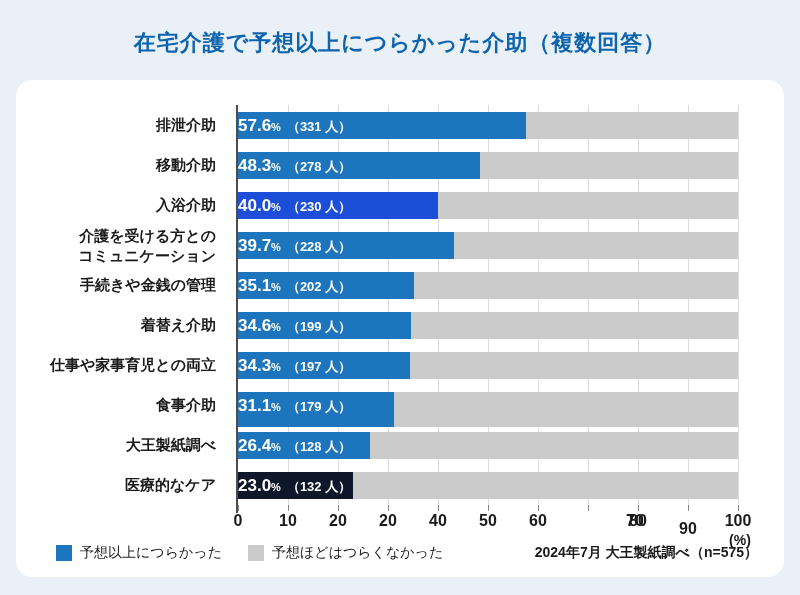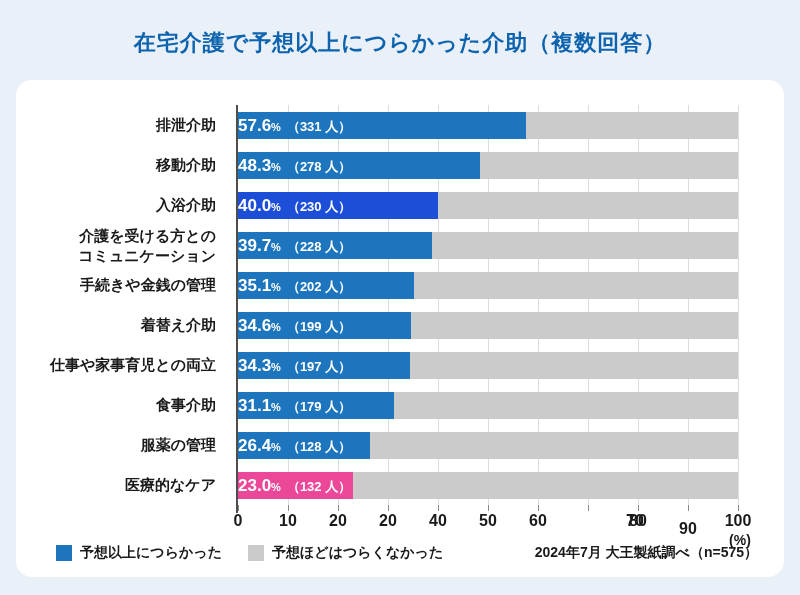--- a/index.html
+++ b/index.html
@@ -102,21 +102,21 @@
   
   .legend {
     position: absolute;
     left: 40px; bottom: 15px;
     display: flex;
     align-items: center;
     gap: 26px;
   }
   .legend-item { display: flex; align-items: center; gap: 8px; }
   .legend-swatch { width: 16px; height: 16px; }
-  .legend-label { font-size: 14px; font-weight: 700; color: #1a1a1a; }
+  .legend-label { font-size: 14px; font-weight: 400; color: #1a1a1a; }
   .source {
     position: absolute;
     right: 26px; bottom: 15px;
     font-size: 14px;
     font-weight: 600;
     color: #1a1a1a;
     text-align: center;
   }
 </style>
 </head>
@@ -128,21 +128,21 @@
   <div class="labels">
       <div class="cat-label" style="top: 20px;">排泄介助</div>
       <div class="cat-label" style="top: 60px;">移動介助</div>
       <div class="cat-label" style="top: 100px;">入浴介助</div>
       <div class="cat-label" style="top: 140px;">介護を受ける方との
 コミュニケーション</div>
       <div class="cat-label" style="top: 180px;">手続きや金銭の管理</div>
       <div class="cat-label" style="top: 220px;">着替え介助</div>
       <div class="cat-label" style="top: 260px;">仕事や家事育児との両立</div>
       <div class="cat-label" style="top: 300px;">食事介助</div>
-      <div class="cat-label" style="top: 340px;">服薬の管理</div>
+      <div class="cat-label" style="top: 340px;">大王製紙調べ</div>
       <div class="cat-label" style="top: 380px;">医療的なケア</div>
     </div>
 
   <div class="plot">
     <div class="axis-line"></div>
   <div class="gridline" style="left: 50px;"></div>
       <div class="gridline" style="left: 100px;"></div>
       <div class="gridline" style="left: 150px;"></div>
       <div class="gridline" style="left: 200px;"></div>
       <div class="gridline" style="left: 250px;"></div>
@@ -170,21 +170,21 @@
       <div class="bar-row" style="top: 86.5px; height: 27px;">
     <div class="track" style="background: rgb(203, 203, 203);"></div>
     <div class="bar" style="width: 200px; background: #1d4ed8;">
       <span class="bar-value">40.0</span>
       <span class="bar-pct">%</span>
       <span class="bar-count">（230 人）</span>
     </div>
   </div>
       <div class="bar-row" style="top: 126.5px; height: 27px;">
     <div class="track" style="background: rgb(203, 203, 203);"></div>
-    <div class="bar" style="width: 194px; background: rgb(29, 118, 189);">
+    <div class="bar" style="width: 216px; background: rgb(29, 118, 189);">
       <span class="bar-value">39.7</span>
       <span class="bar-pct">%</span>
       <span class="bar-count">（228 人）</span>
     </div>
   </div>
       <div class="bar-row" style="top: 166.5px; height: 27px;">
     <div class="track" style="background: rgb(203, 203, 203);"></div>
     <div class="bar" style="width: 175.5px; background: rgb(29, 118, 189);">
       <span class="bar-value">35.1</span>
       <span class="bar-pct">%</span>
@@ -200,39 +200,39 @@
     </div>
   </div>
       <div class="bar-row" style="top: 246.5px; height: 27px;">
     <div class="track" style="background: rgb(203, 203, 203);"></div>
     <div class="bar" style="width: 171.5px; background: rgb(29, 118, 189);">
       <span class="bar-value">34.3</span>
       <span class="bar-pct">%</span>
       <span class="bar-count">（197 人）</span>
     </div>
   </div>
-      <div class="bar-row" style="top: 286.5px; height: 27px; text-decoration: underline;">
+      <div class="bar-row" style="top: 286.5px; height: 35px; text-decoration: underline;">
     <div class="track" style="background: rgb(203, 203, 203);"></div>
     <div class="bar" style="width: 155.5px; background: rgb(29, 118, 189);">
       <span class="bar-value">31.1</span>
       <span class="bar-pct">%</span>
       <span class="bar-count">（179 人）</span>
     </div>
   </div>
       <div class="bar-row" style="top: 326.5px; height: 27px;">
     <div class="track" style="background: rgb(203, 203, 203);"></div>
     <div class="bar" style="width: 132px; background: rgb(29, 118, 189);">
       <span class="bar-value">26.4</span>
       <span class="bar-pct">%</span>
       <span class="bar-count">（128 人）</span>
     </div>
   </div>
       <div class="bar-row" style="top: 366.5px; height: 27px;">
     <div class="track" style="background: rgb(203, 203, 203);"></div>
-    <div class="bar" style="width: 115px; background: #ec4899;">
+    <div class="bar" style="width: 115px; background: #0f172a;">
       <span class="bar-value">23.0</span>
       <span class="bar-pct">%</span>
       <span class="bar-count">（132 人）</span>
     </div>
   </div>
     </div>
 
   <div class="xaxis">
     <div class="x-unit">(%)</div>
   <div class="tick-mark" style="left: 0px;"></div>

